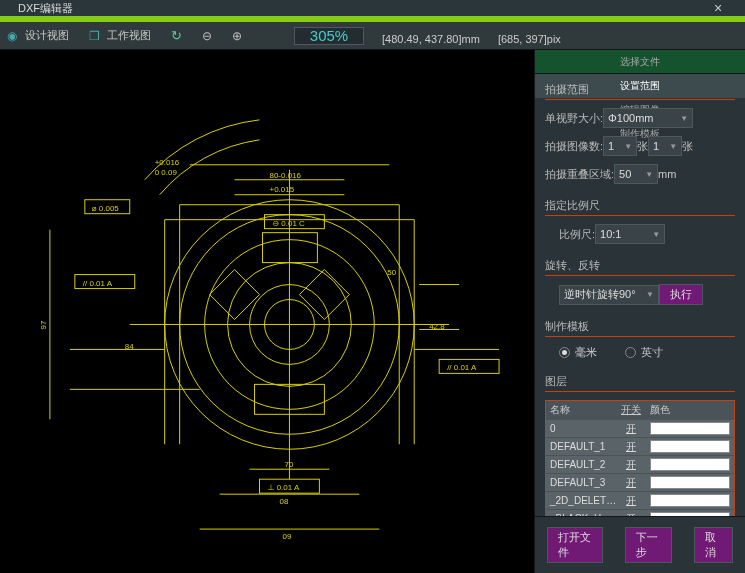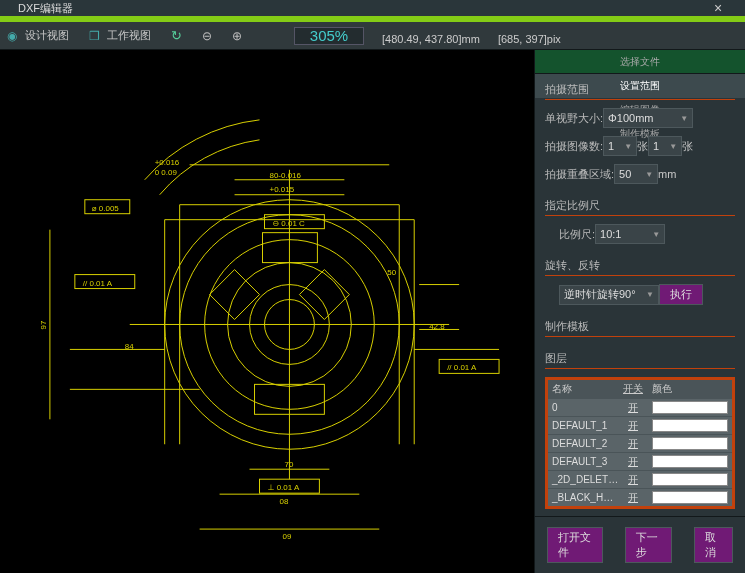--- a/index.html
+++ b/index.html
@@ -44,21 +44,21 @@
   .select { width: 80px; text-align: center; }
   .numsel { width: 34px; }
   .select .arrow, .numsel .arrow { font-size: 8px; color: #999; }
   .btn { background: #701a75; border: 1px solid #4d585c; color: #ddd; padding: 2px 10px; cursor: pointer; font-size: 11px; }
   .radio-row { display: flex; gap: 28px; padding-left: 14px; }
   .radio { display: flex; align-items: center; gap: 5px; cursor: pointer; }
   .radio-dot { width: 11px; height: 11px; border: 1px solid #888; border-radius: 50%; display: inline-flex; align-items: center; justify-content: center; }
   .radio-dot.on::after { content: ""; width: 5px; height: 5px; background: #ddd; border-radius: 50%; }
 
   
-  .layer-table { background: #b91c1c; border: 3px solid #c2410c; }
+  .layer-table { background: #b91c1c; border: 1px solid #c2410c; }
   .lt-head, .lt-row { display: flex; height: 18px; align-items: center; font-size: 10px; }
   .lt-head { background: #4a5458; color: #ccc; }
   .lt-row { background: #5a6468; border-top: 1px solid #4a5458; color: #ddd; }
   .lt-c1 { width: 70px; padding-left: 4px; overflow: hidden; white-space: nowrap; }
   .lt-c2 { width: 30px; text-align: center; text-decoration: underline; }
   .lt-c3 { flex: 1; padding: 1px 4px; }
   .swatch { height: 13px; background: #fff; border: 1px solid #888; }
 
   
   .panel-foot { display: flex; justify-content: flex-end; gap: 22px; padding: 10px 12px; border-top: 1px solid #12181a; }
@@ -218,20 +218,30 @@
           <div class="select" style="width:100px">
             <span>逆时针旋转90°</span>
               <span class="arrow">▼</span>
           </div>
           <div class="btn">执行</div>
         </div>
       </div>
 
       <div class="section">
         <div class="sec-title">制作模板</div>
+        <div class="radio-row">
+          <div class="radio">
+            <span class="radio-dot on"></span>
+            <span>毫米</span>
+          </div>
+          <div class="radio">
+            <span class="radio-dot"></span>
+            <span>英寸</span>
+          </div>
+        </div>
       </div>
 
       <div class="section">
         <div class="sec-title">图层</div>
         <div class="layer-table">
           <div class="lt-head">
             <div class="lt-c1">名称</div>
             <div class="lt-c2">开关</div>
             <div class="lt-c3">颜色</div>
           </div>

